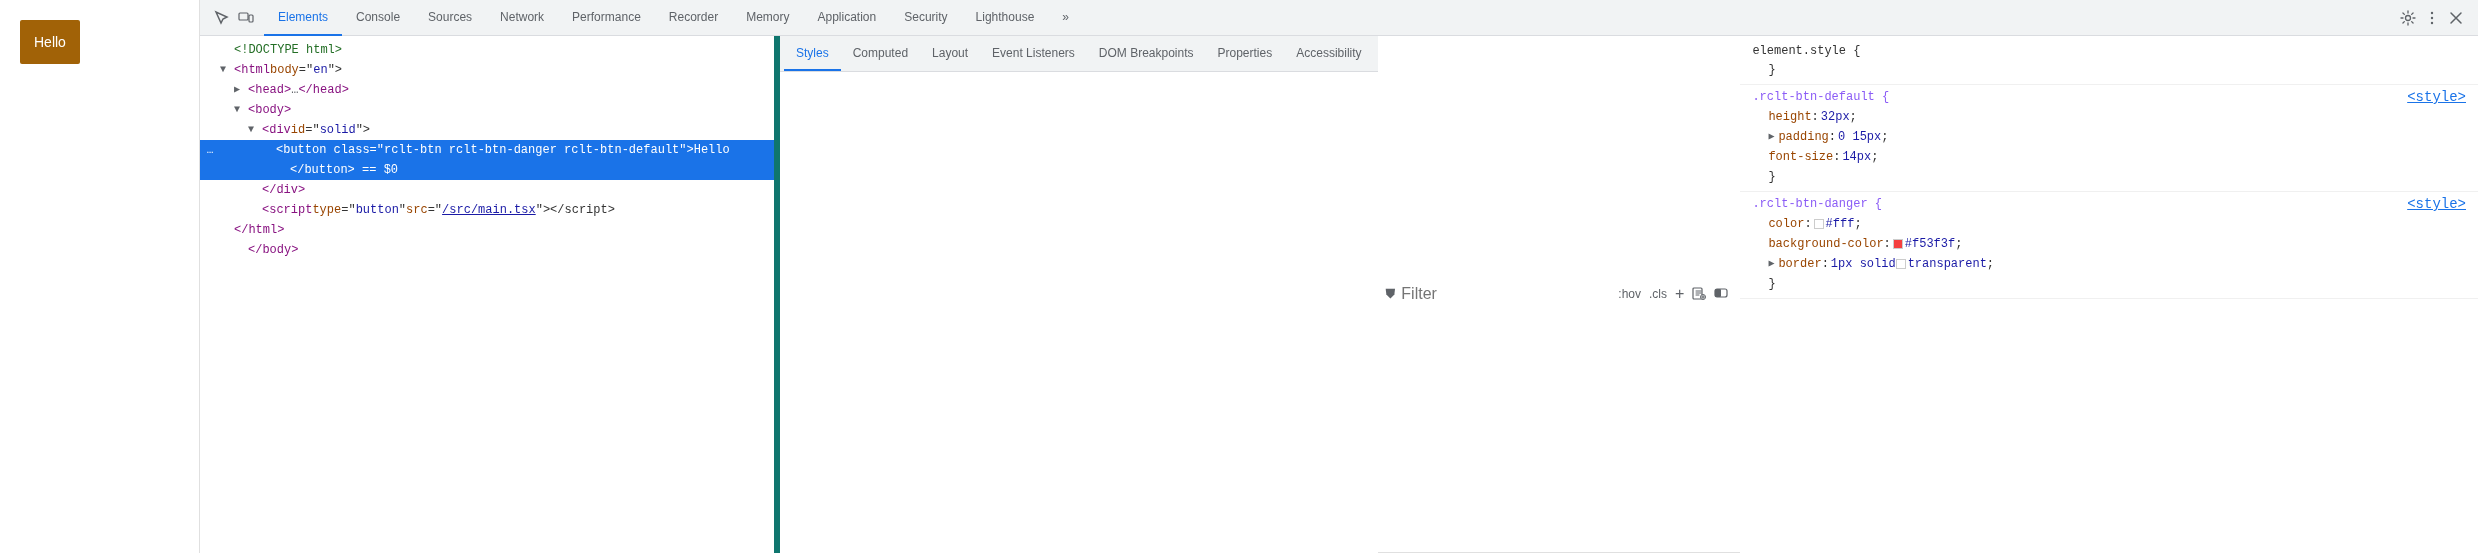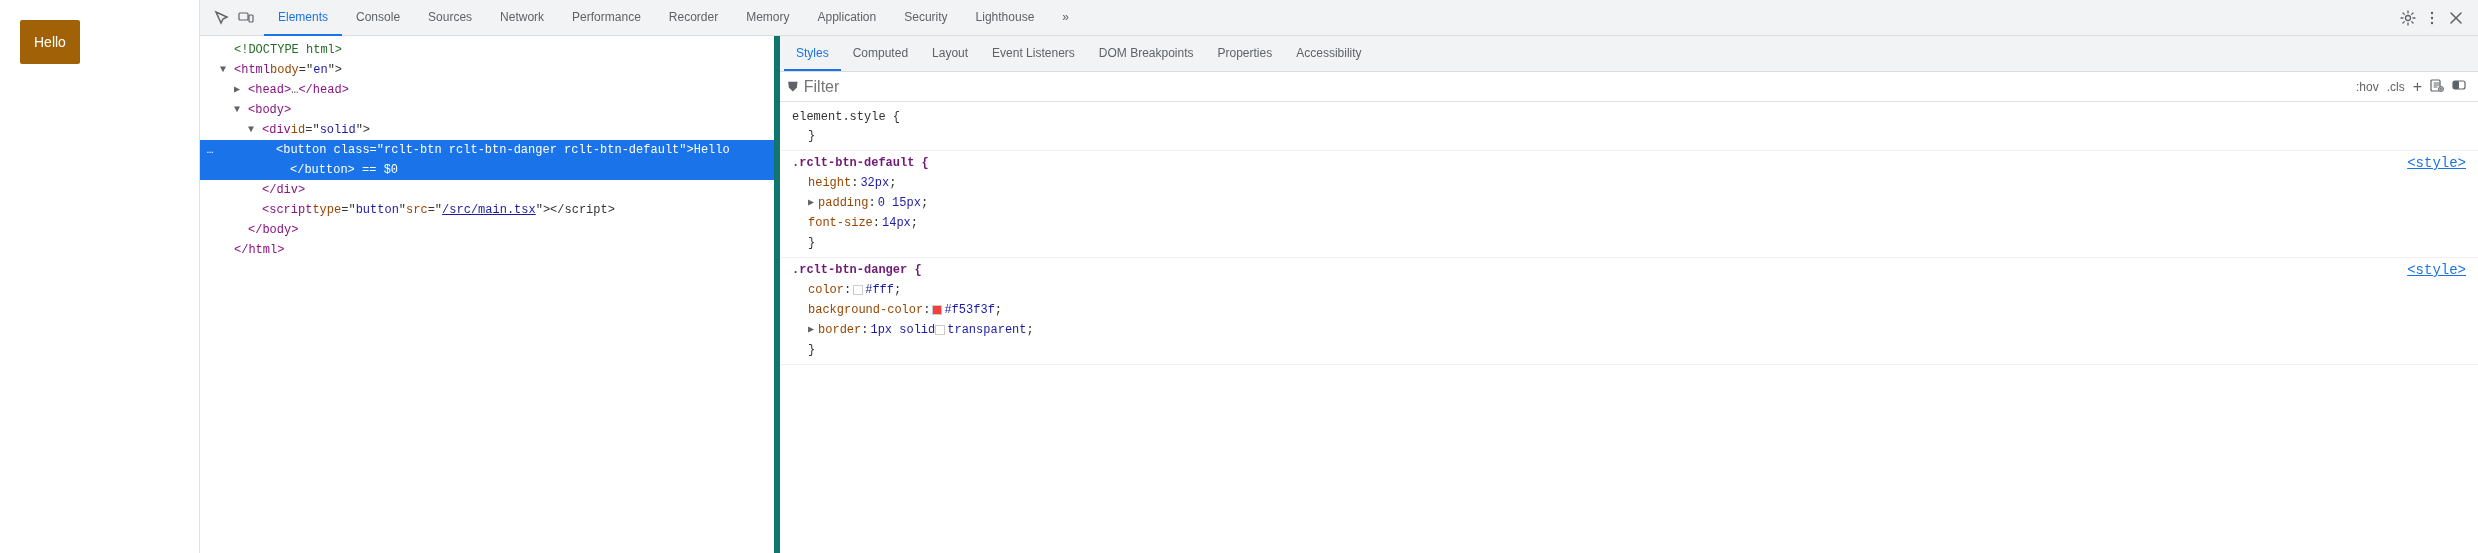--- a/index.html
+++ b/index.html
@@ -181,21 +181,20 @@
     .comment { color: #236e25; }
     .dollar-zero { color: #1a73e8; }
     .dom-line.selected .dollar-zero { color: #fff; }
 
     .link-blue { color: #1a1aa6; text-decoration: underline; cursor: pointer; }
 
     
     .styles-panel {
       flex: 1;
       display: flex;
-      flex-direction: column;
       background: #fff;
       overflow: hidden;
     }
 
     .styles-tabs {
       display: flex;
       align-items: center;
       border-bottom: 1px solid #dadce0;
       background: #f1f3f4;
       height: 36px;
@@ -269,22 +268,22 @@
     }
 
     .style-selector-line {
       display: flex;
       justify-content: space-between;
       align-items: center;
       margin-bottom: 2px;
     }
 
     .style-selector {
-      color: #701a75;
-      font-weight: 700;
+      color: #8b5cf6;
+      font-weight: 400;
     }
 
     .style-source {
       color: #1a73e8;
       cursor: pointer;
       font-size: 14px;
       text-decoration: underline;
     }
 
     .style-prop-line {
@@ -462,30 +461,30 @@
               <span class="attr-value">button</span>
               <span class="punctuation">"</span>
             <span class="attr-name"> src</span>
               <span class="punctuation">="</span>
               <span class="link-blue">/src/main.tsx</span>
               <span class="punctuation">"&gt;&lt;/script&gt;</span>
           </div>
 
           <div class="dom-line">
             <div class="dom-dots"></div>
+            <span class="dom-indent" style="width:0px"></span>
+            <span class="dom-arrow"></span>
+            <span class="tag">&lt;/html&gt;</span>
+          </div>
+
+          <div class="dom-line">
+            <div class="dom-dots"></div>
             <span class="dom-indent" style="width:14px; display:inline-block"></span>
             <span class="dom-arrow"></span>
             <span class="tag">&lt;/body&gt;</span>
-          </div>
-
-          <div class="dom-line">
-            <div class="dom-dots"></div>
-            <span class="dom-indent" style="width:0px"></span>
-            <span class="dom-arrow"></span>
-            <span class="tag">&lt;/html&gt;</span>
           </div>
 
         </div>
       </div>
 
       <div class="styles-panel">
 
         <div class="styles-tabs">
           <div class="styles-tab active">Styles</div>
           <div class="styles-tab">Computed</div>

